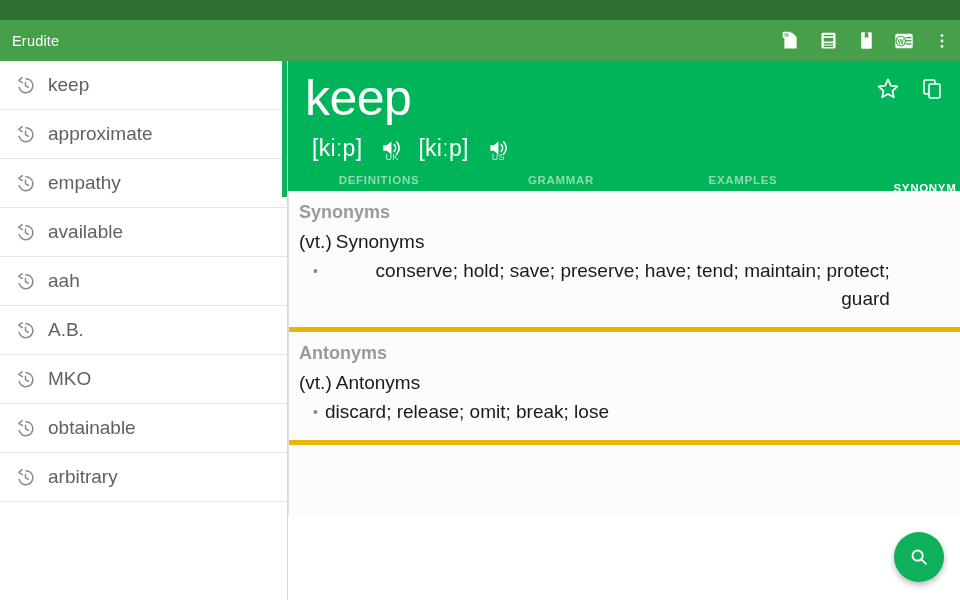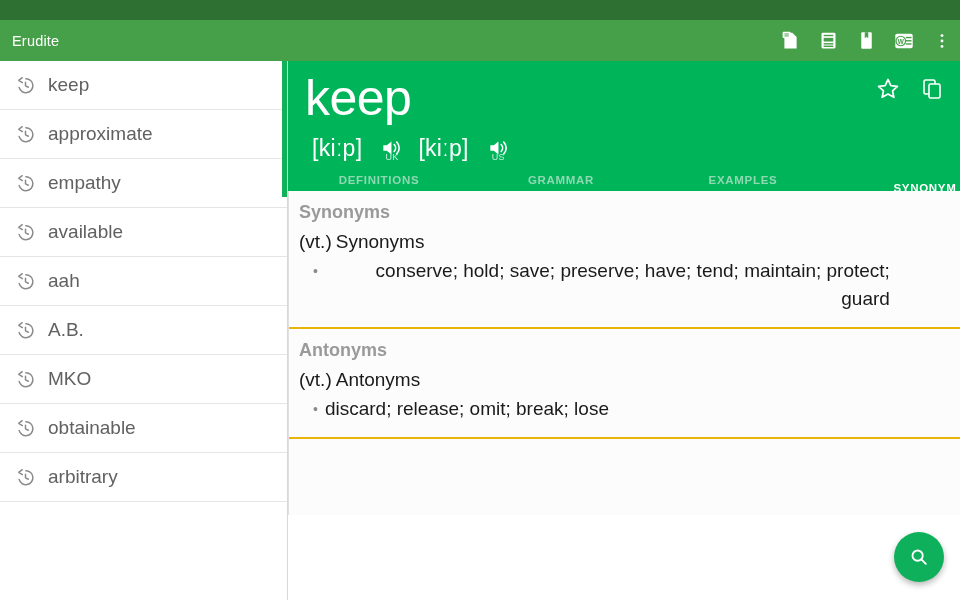--- a/index.html
+++ b/index.html
@@ -211,21 +211,21 @@
     overflow: hidden;
   }
   .sec-head {
     font-size: 18px;
     font-weight: bold;
     color: #9a9a9a;
     padding: 11px 0 6px 10px;
   }
   .sec-body {
     padding: 0 0 14px 10px;
-    border-bottom: 2px solid #eab308;
+    border-bottom: 5px solid #eab308;
   }
   .pos-line {
     font-size: 19px;
     color: #1a1a1a;
     line-height: 26px;
     padding-bottom: 2px;
   }
   .pos-tag { margin-right: 4px; }
   .bullet-row {
     display: flex;

